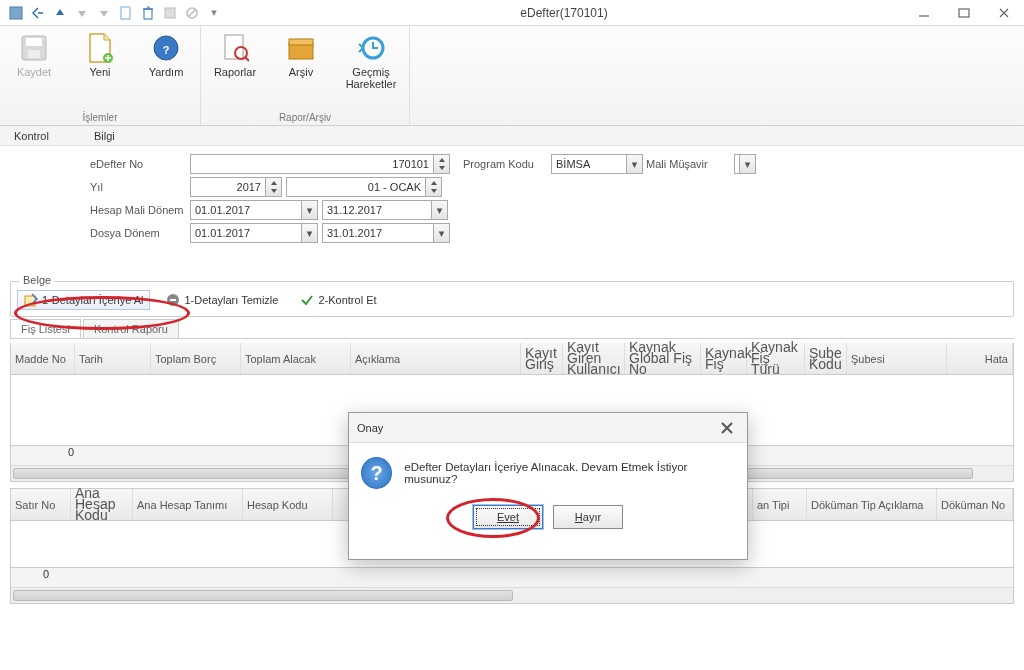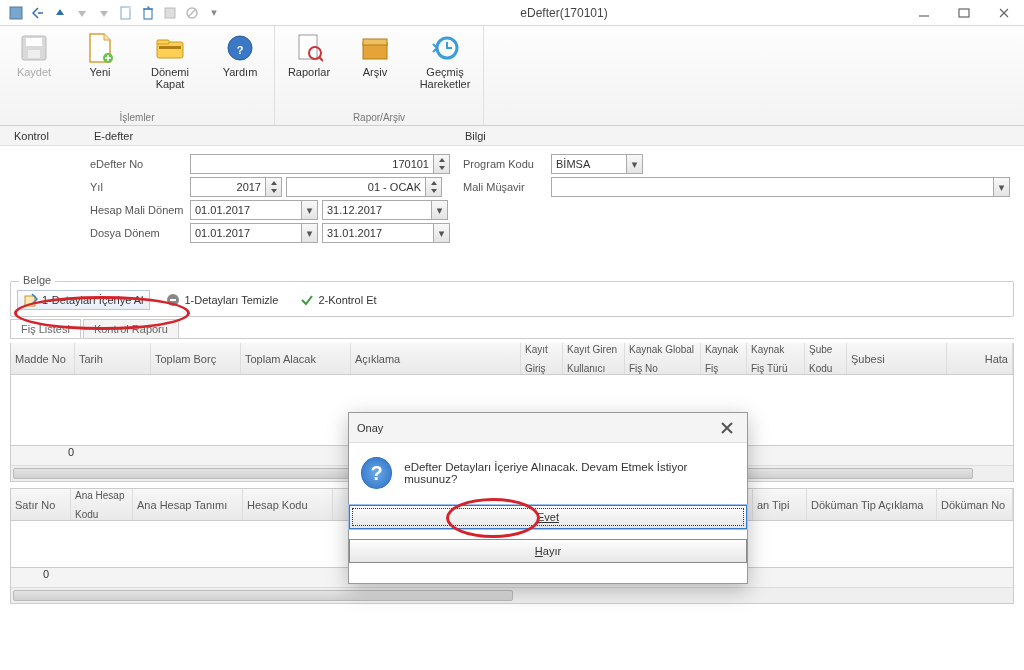--- a/index.html
+++ b/index.html
@@ -27,21 +27,21 @@
 
   
   .formhdr { height: 20px; display:flex; align-items:center; padding: 0 14px; background:#f4f4f4; border-bottom:1px solid #e0e0e0; color:#555; }
   .formhdr .col { display:inline-block; }
   .formhdr .col.kontrol { width: 80px; }
   .formhdr .col.edefter { width: 371px; }
   .formhdr .col.bilgi   { flex:1; }
 
   .formarea { display:flex; padding: 8px 14px 6px; }
   .formarea .left { width: 449px; display:flex; flex-direction:column; gap:3px; }
-  .formarea .right { flex:1; display:flex; flex-direction:column; gap:3px; }
+  .formarea .right { flex:1; display:flex; gap:3px; }
   .row { display:flex; align-items:center; height:20px; }
   .lbl { color:#555; }
   .left .lbl { width: 100px; padding-left:76px; box-sizing:content-box; }
   .right .lbl { width: 88px; }
   .textbox, .combo, .datebox, .spin {
     height:20px; border:1px solid #aaa; background:#fff; display:flex; align-items:center; padding:0 4px;
   }
   .spin-arrows, .combo-arrow, .date-arrow, .more-btn {
     width:16px; height:18px; border-left:1px solid #aaa; margin-right:-4px; background:linear-gradient(#f8f8f8,#e4e4e4);
     display:flex; align-items:center; justify-content:center; color:#555;
@@ -59,37 +59,37 @@
 
   
   .tabstrip { display:flex; margin: 2px 10px 4px; border-bottom:1px solid #ccc; }
   .tab { padding:3px 10px; border:1px solid #ccc; border-bottom:none; margin-right:2px; color:#666; background:#f4f4f4;}
   .tab.active { background:#fff; }
 
   
   .grid { margin:0 10px; border:1px solid #ccc; border-top:none; }
   .grid-header { display:flex; background:linear-gradient(#f7f7f7,#e9e9e9); border-bottom:1px solid #ccc; height:32px; }
   .gh { border-right:1px solid #ddd; padding:3px 4px; font-size:11px; color:#555; display:flex; align-items:center; }
-  .gh.small { font-size:10px; line-height:19px; }
+  .gh.small { font-size:14px; line-height:11px; }
   .grid-body { height:70px; background:#fff; }
   .grid-footer { height:20px; background:#f4f4f4; border-top:1px solid #ccc; }
   .grid-footer .zero { display:inline-block; width:120px; text-align:center; }
   .grid-scroll { height:16px; background:#efefef; border-top:1px solid #ddd; position:relative; }
   .grid-scroll .thumb { position:absolute; top:2px; bottom:2px; left:2px; right:40px; background:linear-gradient(#e4e4e4,#d0d0d0); border:1px solid #bbb; border-radius:2px;}
 
   .spacer { height:6px; }
 
   
   .dialog { position:absolute; left:348px; top:412px; width:400px; border:1px solid #999; background:#fff; box-shadow:0 6px 20px rgba(0,0,0,0.25); }
   .dialog-title { height:30px; background:#f4f4f4; border-bottom:1px solid #ddd; display:flex; align-items:center; justify-content:space-between; padding:0 8px; font-size:12px; color:#444;}
   .dialog-close { width:24px; height:24px; display:flex; align-items:center; justify-content:center; }
   .dialog-body { display:flex; padding:14px 12px 8px; gap:12px; align-items:flex-start; }
   .q-icon { width:32px; height:32px; border-radius:50%; background:radial-gradient(#6aa9e9,#2b6fc2); display:flex; align-items:center; justify-content:center; color:#fff; font-weight:bold; font-size:20px; border:1px solid #2b6fc2;}
   .dialog-msg { font-size:11.5px; color:#333; padding-top:4px;}
-  .dialog-buttons { display:flex; justify-content:center; gap:10px; padding:8px 0 20px;flex-direction:column; }
+  .dialog-buttons { display:flex; justify-content:center; gap:10px; padding:8px 0 30px; }
   .dlg-btn { min-width:70px; height:24px; border:1px solid #8a8a8a; background:linear-gradient(#fdfdfd,#e7e7e7); display:flex; align-items:center; justify-content:center; }
   .dlg-btn.focus { outline:1px dotted #333; outline-offset:-4px; border:1px solid #3a78c8; box-shadow:0 0 0 1px #9cc1ec; }
 
   
   .hl { position:absolute; border:3px solid #d4232a; border-radius:50%; pointer-events:none; }
   .hl.one { left:14px;  top:296px; width:176px; height:34px; }
   .hl.two { left:446px; top:498px; width:94px;  height:40px; }
 
   svg { display:block; }
 </style>
@@ -185,30 +185,20 @@
         <div class="ribbon-icon">
           <svg width="28" height="32">
               <path d="M4 2 H18 L24 8 V30 H4 Z" fill="#fff" stroke="#d9a23a" stroke-width="1.5"></path>
               <path d="M18 2 V8 H24" fill="#ffe9b8" stroke="#d9a23a"></path>
               <circle cx="22" cy="26" r="5" fill="#6bbf4a"></circle>
               <path d="M22 23 V29 M19 26 H25" stroke="#fff" stroke-width="1.5"></path>
             </svg>
         </div>
         <div class="ribbon-label">Yeni</div>
       </div>
-      <div class="ribbon-item wide">
-        <div class="ribbon-icon">
-          <svg width="30" height="28">
-              <rect x="2" y="8" width="26" height="16" rx="2" fill="#ffcf55" stroke="#c79a20"></rect>
-              <rect x="2" y="6" width="12" height="4" rx="1" fill="#ffcf55" stroke="#c79a20"></rect>
-              <rect x="4" y="12" width="22" height="3" fill="#b07e14"></rect>
-            </svg>
-        </div>
-        <div class="ribbon-label">Dönemi Kapat</div>
-      </div>
       <div class="ribbon-item">
         <div class="ribbon-icon">
           <svg width="28" height="28">
               <circle cx="14" cy="14" r="12" fill="#3b78c6" stroke="#285a99"></circle>
               <text x="14" y="20" text-anchor="middle" font-size="18" font-weight="bold" fill="#fff">?</text>
             </svg>
         </div>
         <div class="ribbon-label">Yardım</div>
       </div>
     </div>
@@ -246,21 +236,20 @@
         </div>
         <div class="ribbon-label">Geçmiş Hareketler</div>
       </div>
     </div>
     <div class="ribbon-group-title">Rapor/Arşiv</div>
   </div>
 </div>
 
 <div class="formhdr">
   <span class="col kontrol">Kontrol</span>
-  <span class="col edefter">E-defter</span>
   <span class="col bilgi">Bilgi</span>
 </div>
 
 <div class="formarea">
   <div class="left">
     <div class="row">
       <span class="lbl">eDefter No</span>
       <div class="spin" style="width:260px">
         <span class="textright">170101</span>
         <span class="spin-arrows">

